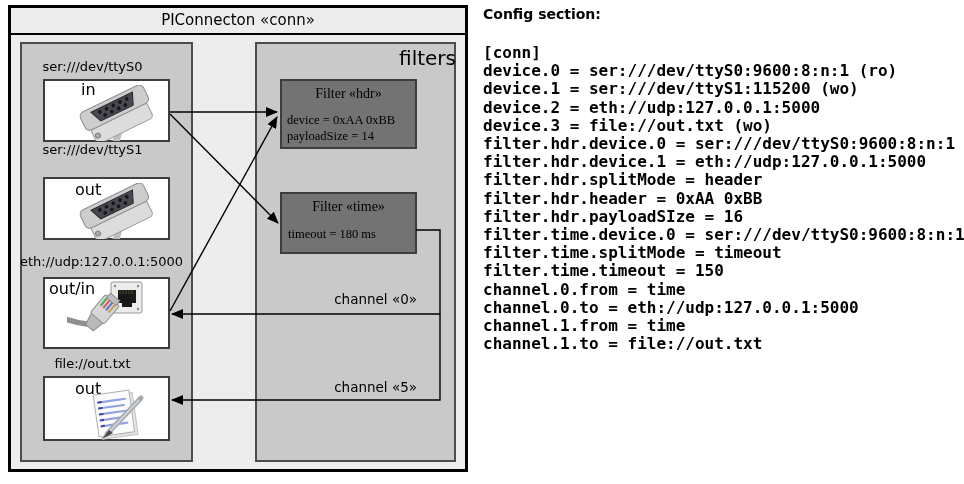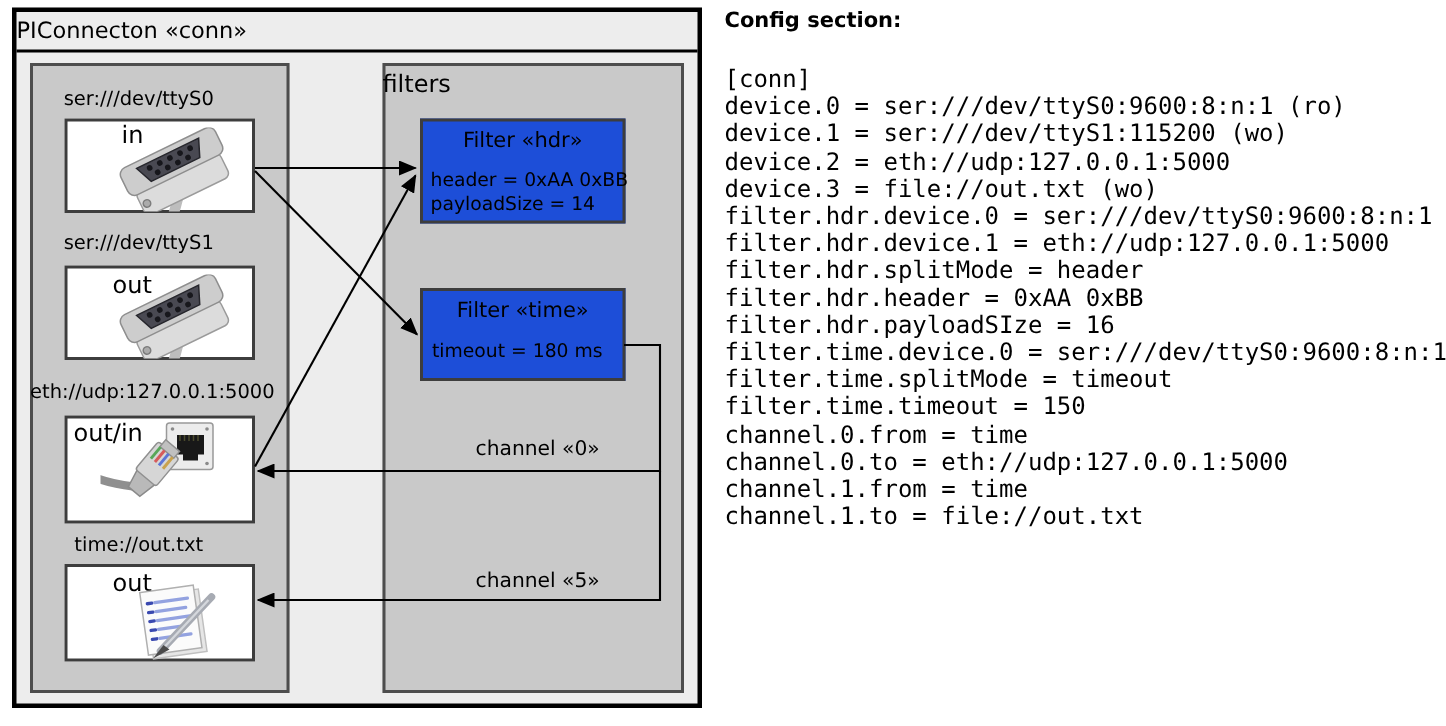--- a/index.html
+++ b/index.html
@@ -1,35 +1,35 @@
 <!DOCTYPE html>
 <html><head>
 <meta charset="utf-8">
 <style>
   html,body{margin:0;padding:0;background:#fff;overflow:hidden;}
   body{width:964px;height:484px;position:relative;font-family:"DejaVu Sans",sans-serif;color:#000;}
   .abs{position:absolute;}
   
   .outer-box{left:8px;top:5px;width:460px;height:467px;background:#ededed;border:3px solid #000;box-sizing:border-box;}
-  .title-bar{left:0;top:0;right:0;height:25px;line-height:25px;font-size:15px;border-bottom:2px solid #000;}
+  .title-bar{left:0;top:0;right:0;height:25px;line-height:25px;text-align:center;font-size:15px;border-bottom:2px solid #000;}
   .panel{background:#c9c9c9;border:2px solid #4d4d4d;box-sizing:border-box;}
   .devices-panel{left:20px;top:42px;width:173px;height:420px;}
   .filters-panel{left:255px;top:42px;width:201px;height:420px;}
-  .filters-title{left:255px;top:46px;width:201px;text-align:left;font-size:16px;}
+  .filters-title{left:255px;top:46px;width:201px;text-align:right;font-size:20px;}
   .dev-label{left:20px;width:145px;text-align:center;font-size:13px;white-space:nowrap;}
   .dev-box{left:43px;width:127px;background:#fff;border:2px solid #3d3d3d;box-sizing:border-box;}
   .dir{font-size:16px;line-height:18px;}
-  .filter-box{left:280px;width:137px;background:#1d4ed8;border:2px solid #3d3d3d;box-sizing:border-box;}
+  .filter-box{left:280px;width:137px;background:#737373;border:2px solid #3d3d3d;box-sizing:border-box;font-family:Liberation Serif, serif;}
   .filter-title{left:0;right:0;top:5px;text-align:center;font-size:14px;}
   .filter-param{font-size:12.5px;line-height:16px;white-space:nowrap;}
-  .channel-label{width:100px;left:317px;font-size:13.5px;white-space:nowrap;}
+  .channel-label{width:100px;left:317px;text-align:right;font-size:13.5px;white-space:nowrap;}
   svg.wires{left:0;top:0;pointer-events:none;}
   
   .config-heading{left:483px;top:6px;font-family:"DejaVu Sans","Liberation Sans",sans-serif;font-weight:bold;font-size:14px;}
-  .config-body{left:483px;top:44px;margin:0;font-family:"DejaVu Sans Mono","Liberation Mono",monospace;font-weight:normal;font-size:16px;line-height:18.2px;white-space:pre;}
+  .config-body{left:483px;top:44px;margin:0;font-family:"DejaVu Sans Mono","Liberation Mono",monospace;font-weight:bold;font-size:16px;line-height:18.2px;white-space:pre;}
 </style>
 </head>
 <body>
 
 <div class="abs outer-box">
   <div class="abs title-bar">PIConnecton «conn»</div>
 </div>
 
 <div class="abs panel devices-panel"></div>
 <div class="abs panel filters-panel"></div>
@@ -51,21 +51,21 @@
         <circle cx="62" cy="19.5" r="1.9" fill="#17171c"></circle>
       <circle cx="35.5" cy="24.5" r="1.9" fill="#17171c"></circle>
         <circle cx="43" cy="24.5" r="1.9" fill="#17171c"></circle>
         <circle cx="50.5" cy="24.5" r="1.9" fill="#17171c"></circle>
         <circle cx="58" cy="24.5" r="1.9" fill="#17171c"></circle>
       <circle cx="20" cy="40" r="2.5" fill="#ababab" stroke="#7c7c7c"></circle>
     </g>
   </svg>
 </div>
 
-<div class="abs dev-label" style="top:155px">ser:///dev/ttyS1</div>
+<div class="abs dev-label" style="top:142px">ser:///dev/ttyS1</div>
 <div class="abs dev-box" style="top:177px;height:63px">
   <div class="abs dir" style="left:30px;top:2px">out</div>
   <svg class="abs" style="right:2px;top:4px" width="96" height="56" viewBox="0 0 96 56">
     <g transform="rotate(-26 47 28)">
       <path d="M40 46 Q30 58 20 66" stroke="#bdbdbd" stroke-width="7" fill="none" stroke-linecap="round"></path>
       <rect x="16" y="30" width="62" height="18" rx="4" fill="#dcdcdc" stroke="#9b9b9b"></rect>
       <rect x="12" y="12" width="70" height="20" rx="5" fill="#cdcdcd" stroke="#8e8e8e"></rect>
       <path d="M24 16 L70 16 L65 28 L29 28 Z" fill="#494952" stroke="#26262c"></path>
       <circle cx="32" cy="19.5" r="1.9" fill="#17171c"></circle>
         <circle cx="39.5" cy="19.5" r="1.9" fill="#17171c"></circle>
@@ -100,21 +100,21 @@
       <rect x="26" y="10" width="18" height="24" rx="2" fill="#d6d6d6" stroke="#909090"></rect>
       <rect x="29" y="6" width="12" height="6" fill="#c0c0c0" stroke="#909090"></rect>
       <line x1="29.5" y1="12" x2="29.5" y2="22" stroke="#58a758" stroke-width="2"></line>
       <line x1="33" y1="12" x2="33" y2="22" stroke="#d65b5b" stroke-width="2"></line>
       <line x1="36.5" y1="12" x2="36.5" y2="22" stroke="#5b74d6" stroke-width="2"></line>
       <line x1="40" y1="12" x2="40" y2="22" stroke="#c9a24d" stroke-width="2"></line>
     </g>
   </svg>
 </div>
 
-<div class="abs dev-label" style="top:356px">time://out.txt</div>
+<div class="abs dev-label" style="top:356px">file://out.txt</div>
 <div class="abs dev-box" style="top:376px;height:65px">
   <div class="abs dir" style="left:30px;top:2px">out</div>
   <svg class="abs" style="left:40px;top:8px" width="66" height="56" viewBox="0 0 66 56">
     <g transform="rotate(-8 32 28)">
       <rect x="14" y="9" width="36" height="42" fill="#e6e6e6" stroke="#c0c0c0"></rect>
       <rect x="11" y="6" width="36" height="42" fill="#fbfbfb" stroke="#b0b0b0"></rect>
       <g stroke-linecap="round">
         <line x1="15" y1="14" x2="18" y2="14" stroke="#3a49b0" stroke-width="2.2"></line>
           <line x1="20" y1="14" x2="42" y2="14" stroke="#93a2e0" stroke-width="2.2"></line>
         <line x1="15" y1="20" x2="18" y2="20" stroke="#3a49b0" stroke-width="2.2"></line>
@@ -128,21 +128,21 @@
       </g>
     </g>
     <line x1="22" y1="48" x2="56" y2="12" stroke="#a7abb3" stroke-width="5" stroke-linecap="round"></line>
     <line x1="24" y1="46" x2="54" y2="14" stroke="#d4d7dc" stroke-width="1.6"></line>
     <polygon points="17,53 24,44 28,47" fill="#4a4a4a"></polygon>
   </svg>
 </div>
 
 <div class="abs filter-box" style="top:79px;height:70px">
   <div class="abs filter-title">Filter «hdr»</div>
-  <div class="abs filter-param" style="left:5px;top:31px">header = 0xAA 0xBB</div>
+  <div class="abs filter-param" style="left:5px;top:31px">device = 0xAA 0xBB</div>
   <div class="abs filter-param" style="left:5px;top:47px">payloadSize = 14</div>
 </div>
 <div class="abs filter-box" style="top:192px;height:62px">
   <div class="abs filter-title">Filter «time»</div>
   <div class="abs filter-param" style="left:6px;top:32px">timeout = 180 ms</div>
 </div>
 
 <div class="abs channel-label" style="top:291px">channel «0»</div>
 <div class="abs channel-label" style="top:379px">channel «5»</div>
 

